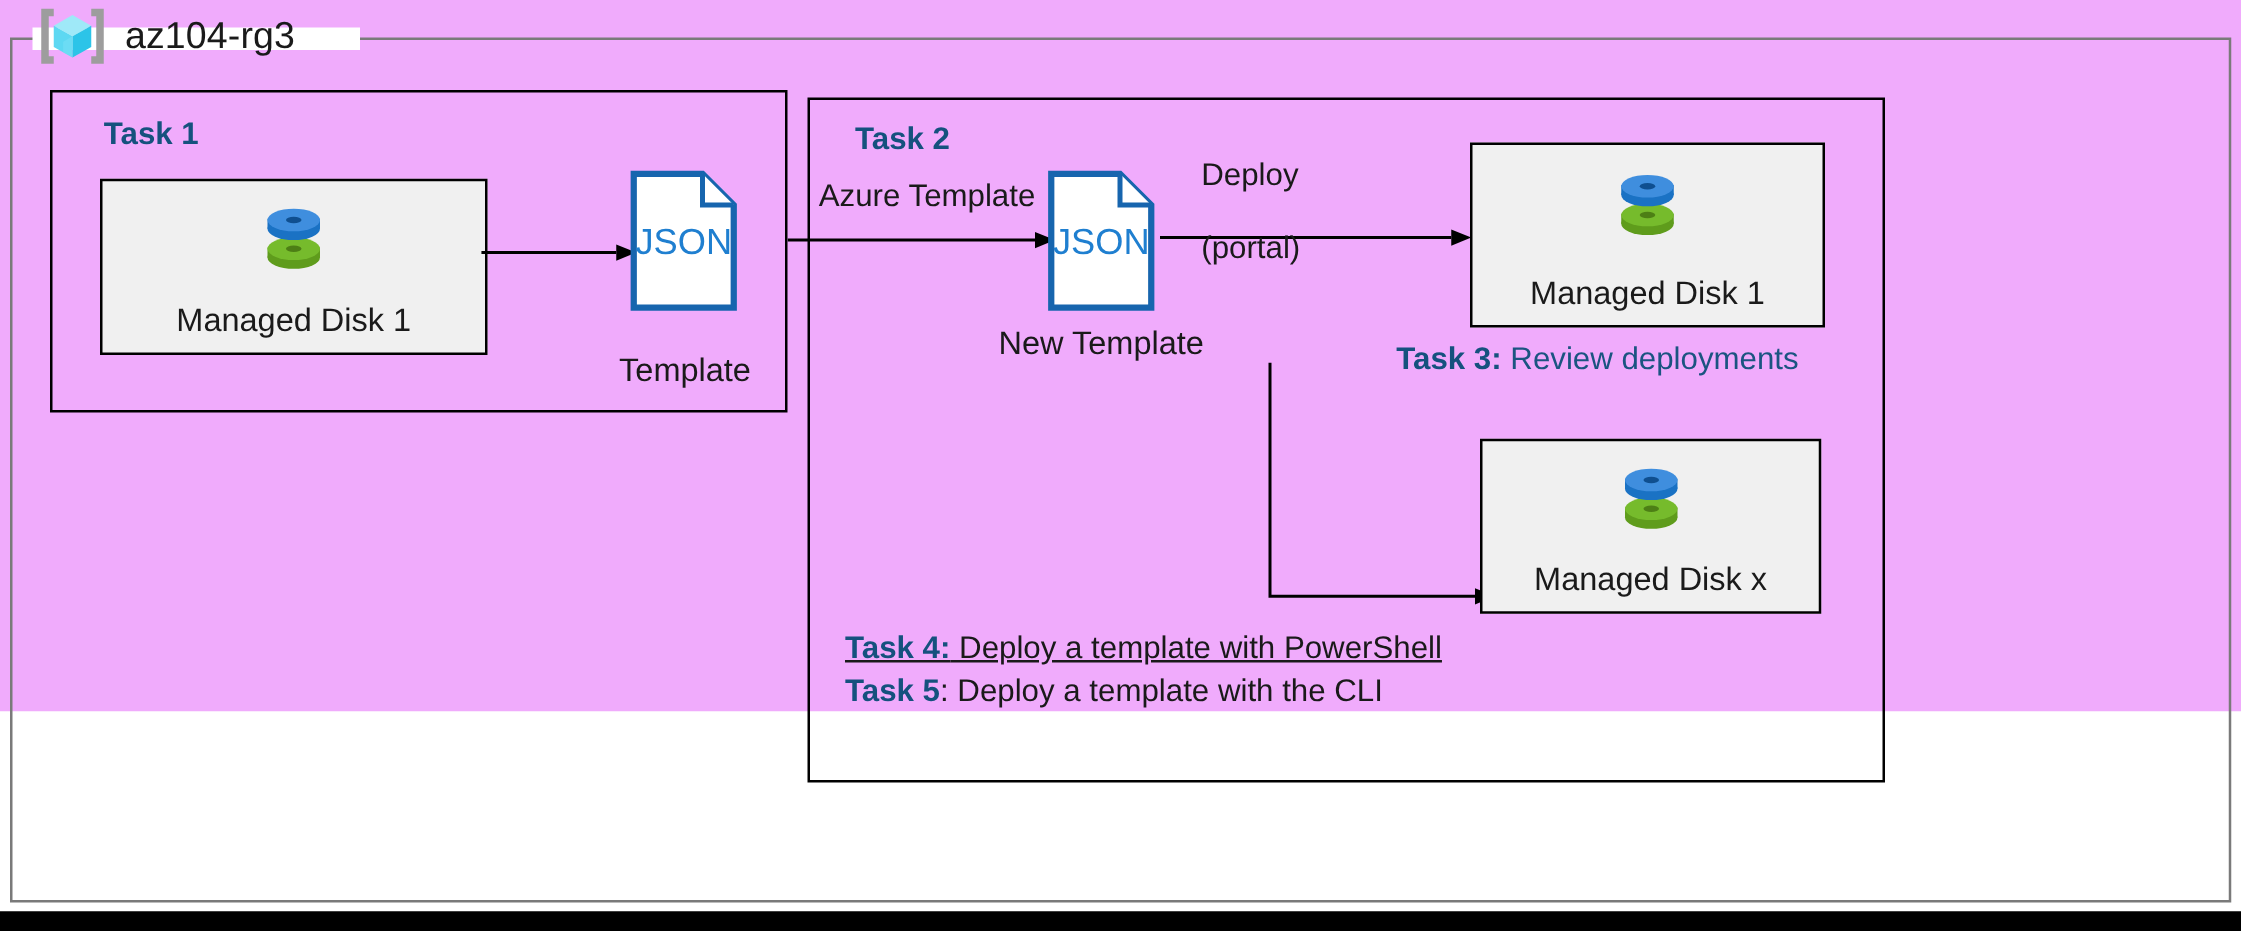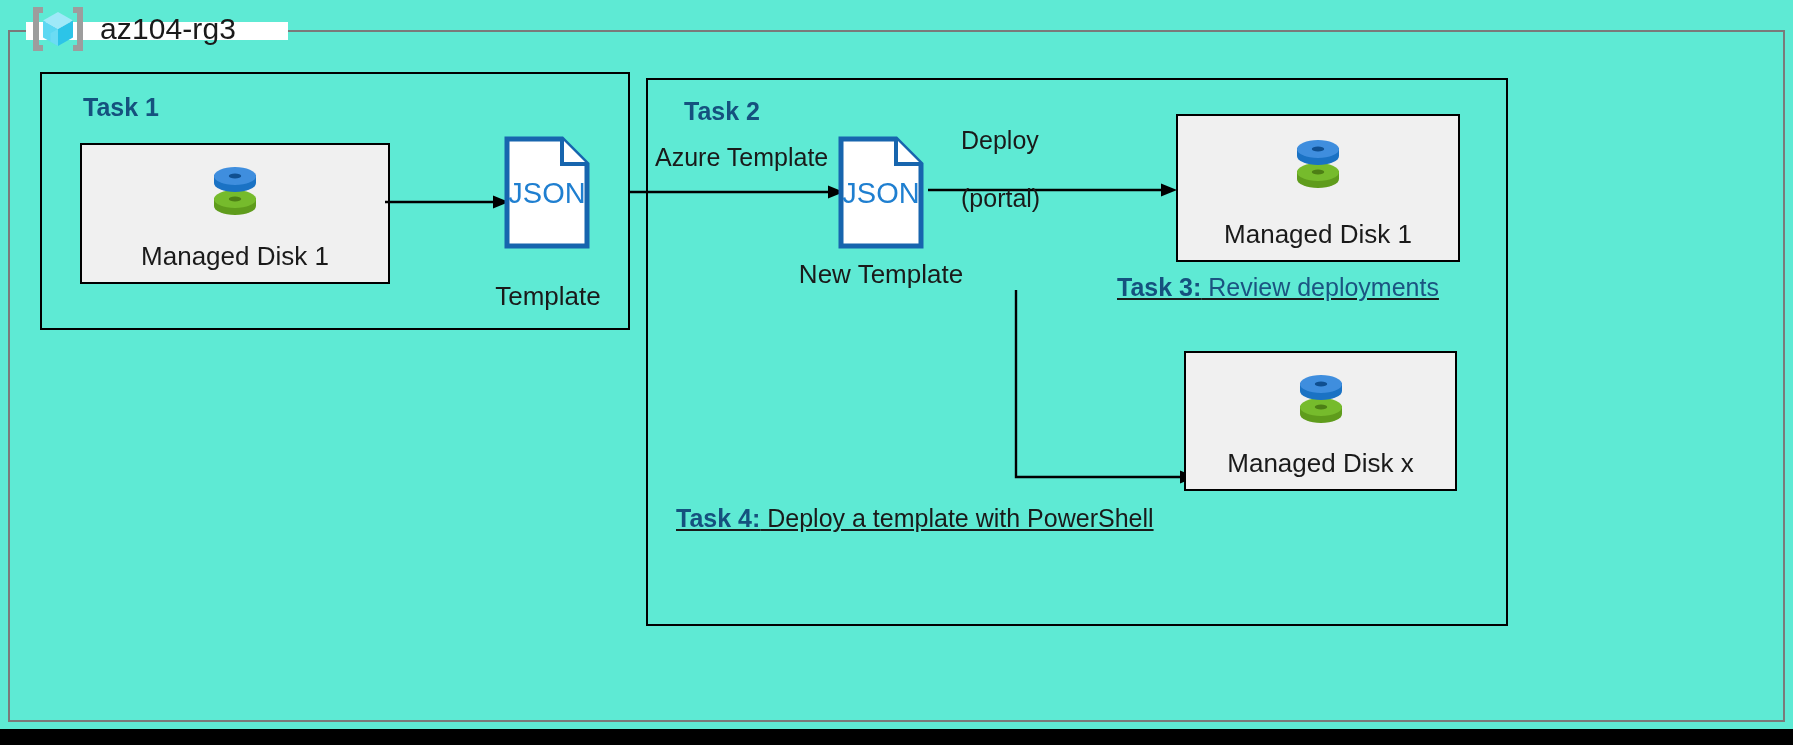--- a/index.html
+++ b/index.html
@@ -12,22 +12,22 @@
     height: 745px;
     font-family: "Liberation Sans", sans-serif;
     overflow: hidden;
     position: relative;
   }
 
   #stage {
     position: absolute;
     left: 0; top: 0;
     width: 1793px;
-    height: 745px;
-    background: #5eead4;
+    height: 569px;
+    background: #f0abfc;
   }
 
   
   .rg-frame {
     position: absolute;
     left: 8px;
     top: 30px;
     width: 1777px;
     height: 692px;
     border: 2px solid #7a7a7a;
@@ -165,21 +165,20 @@
   }
   .task-note .tk {
     font-weight: bold;
     color: #15517e;
   }
   .task-note .tk-desc { color: #1a1a1a; }
 
   #task3-note {
     left: 1117px;
     top: 273px;
-    text-decoration: underline;
   }
   #task3-note .tk-desc { color: #1b5481; }
 
   #task4-note { left: 676px; top: 504px; text-decoration: underline; }
   #task5-note { left: 676px; top: 539px; }
   #task6-note { left: 676px; top: 574px; }
 
   
   .bottom-bar {
     position: absolute;
@@ -315,16 +314,19 @@
         <ellipse cx="29" cy="17" rx="21" ry="9" fill="#3f8ede"></ellipse>
         <ellipse cx="29" cy="17" rx="6.2" ry="2.6" fill="#0f4f90"></ellipse>
       </svg>
     </div>
     <div class="res-label">Managed Disk x</div>
   </div>
 
   <div class="task-note" id="task4-note">
     <span class="tk">Task 4:</span><span class="tk-desc"> Deploy a template with PowerShell</span>
   </div>
+  <div class="task-note" id="task5-note">
+    <span class="tk">Task 5</span><span class="tk-desc">: Deploy a template with the CLI</span>
+  </div>
 
   <div class="bottom-bar"></div>
 
 </div>
 
 </body></html>

